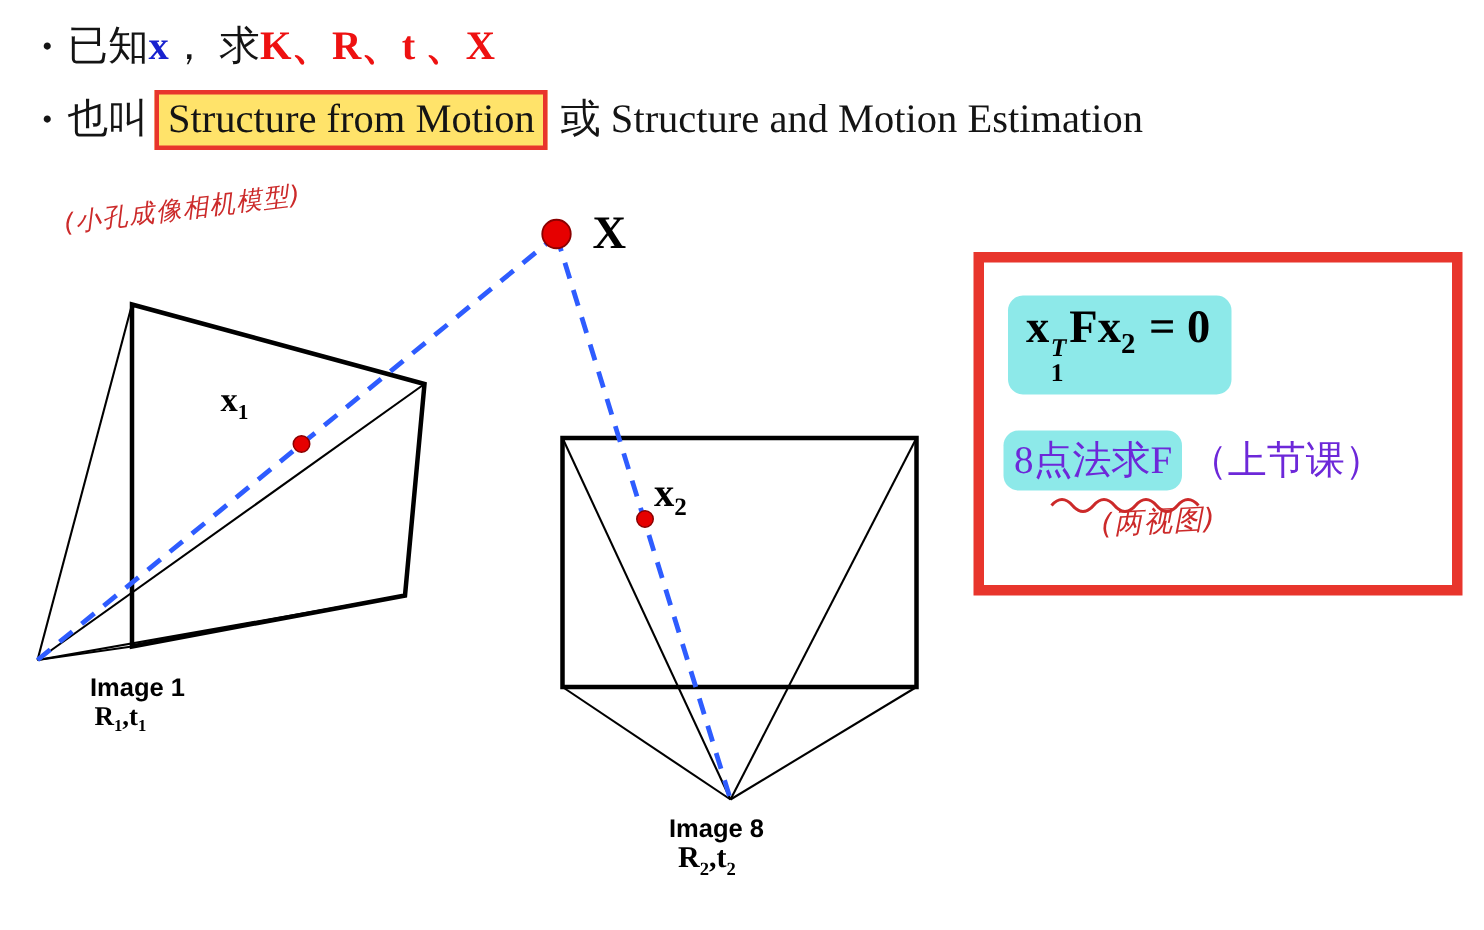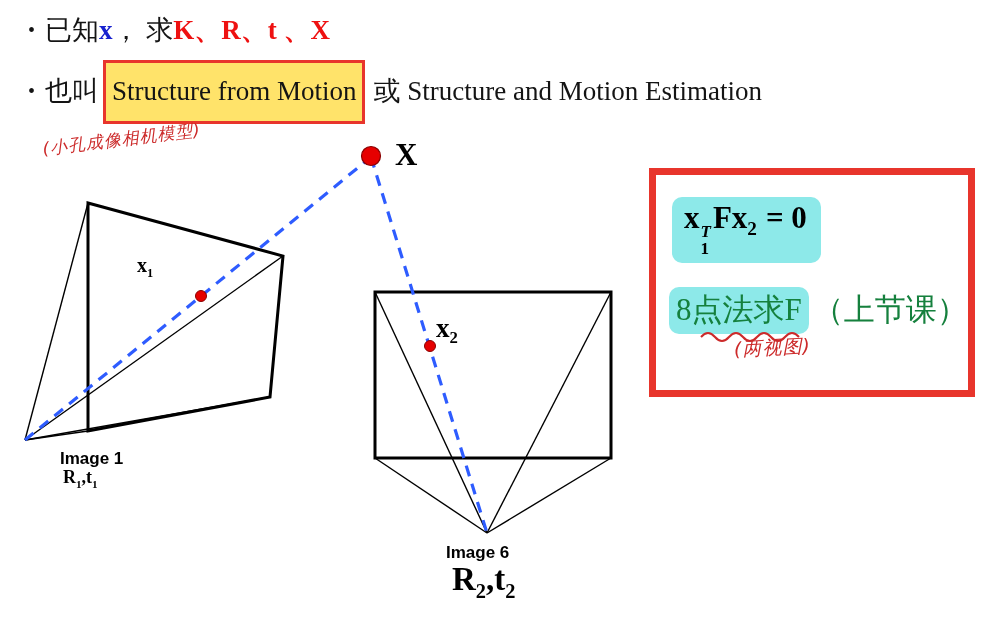--- a/index.html
+++ b/index.html
@@ -7,40 +7,40 @@
   .slide{position:relative;width:989px;height:620px;background:#ffffff;overflow:hidden;
          font-family:"Liberation Serif","DejaVu Serif",serif;color:#141414;}
   .abs{position:absolute;}
   .nowrap{white-space:nowrap;}
 
   
   .bullet-line{font-size:27px;}
   .marker{display:inline-block;margin-right:10px;font-size:20px;vertical-align:2px;}
   .blue{color:#1822cf;font-weight:bold;}
   .redtxt{color:#ee1111;font-weight:bold;}
-  .sfm{display:inline-block;border:3px solid #e8352c;background:#ffe36a;padding:12px 6px;margin:0 8px 0 4px;line-height:1.25;}
+  .sfm{display:inline-block;border:3px solid #e8352c;background:#ffe36a;padding:0 6px;margin:0 8px 0 4px;line-height:1.25;}
 
   
   .handnote{font-family:"DejaVu Sans",sans-serif;font-style:italic;color:#cc2a2a;letter-spacing:1px;}
 
   
   .lbl-serif{font-weight:bold;font-family:"Liberation Serif",serif;color:#000;}
   .lbl-sans{font-family:"Liberation Sans","DejaVu Sans",sans-serif;font-weight:bold;color:#000;}
   sub{font-size:0.62em;}
 
   
   .redbox{border:7px solid #e8352c;background:#ffffff;}
   .hl-cyan{background:#8de9e9;border-radius:10px;}
   .formula{font-size:31px;font-weight:bold;color:#000;}
   .formula .hl-cyan{padding:3px 14px 5px 12px;display:inline-block;}
   .supsub{display:inline-flex;flex-direction:column;align-items:flex-start;font-size:0.55em;line-height:1.05;vertical-align:-0.5em;margin:0 2px 0 1px;}
   .supsub .sup{font-style:italic;font-weight:bold;}
   .supsub .subb{font-weight:bold;}
   .eq{margin-left:9px;}
-  .eightpt-line{font-size:31px;color:#15803d;}
+  .eightpt-line{font-size:26px;color:#6d28d9;}
   .eightpt-line .hl-cyan{padding:2px 7px 3px 7px;display:inline-block;}
   .note-black{margin-left:4px;}
 </style>
 </head>
 <body>
 
 <div class="slide">
 
   <svg class="abs" style="left:0;top:0;" width="989" height="620" viewBox="0 0 989 620">
 
@@ -74,35 +74,35 @@
 
   <div class="abs bullet-line nowrap" style="left:28px;top:60px;">
     <span class="marker">•</span><span>也叫</span><span class="sfm">Structure from Motion</span><span>或</span>
     <span>Structure and Motion Estimation</span>
   </div>
 
   <div class="abs handnote nowrap" style="left:42px;top:128px;font-size:17px;transform:rotate(-7deg);">(小孔成像相机模型)</div>
 
   <div class="abs lbl-serif nowrap" style="left:395px;top:137px;font-size:31px;">X</div>
 
-  <div class="abs lbl-serif nowrap" style="left:137px;top:254px;font-size:20px;">
+  <div class="abs lbl-serif nowrap" style="left:147px;top:254px;font-size:23px;">
     <span>x</span><sub>1</sub>
   </div>
 
   <div class="abs lbl-serif nowrap" style="left:436px;top:313px;font-size:27px;">
     <span>x</span><sub>2</sub>
   </div>
 
   <div class="abs lbl-sans nowrap" style="left:60px;top:449px;font-size:17px;">Image 1</div>
   <div class="abs lbl-serif nowrap" style="left:63px;top:467px;font-size:18px;">
     <span>R</span><sub>1</sub><span>,</span><span>t</span><sub>1</sub>
   </div>
 
-  <div class="abs lbl-sans nowrap" style="left:446px;top:543px;font-size:17px;">Image 6</div>
-  <div class="abs lbl-serif nowrap" style="left:452px;top:561px;font-size:33px;">
+  <div class="abs lbl-sans nowrap" style="left:446px;top:543px;font-size:17px;">Image 8</div>
+  <div class="abs lbl-serif nowrap" style="left:452px;top:561px;font-size:20px;">
     <span>R</span><sub>2</sub><span>,</span><span>t</span><sub>2</sub>
   </div>
 
   <div class="abs redbox" style="left:649px;top:168px;width:312px;height:215px;">
 
     <div class="abs formula nowrap" style="left:16px;top:22px;">
       <span class="hl-cyan"><span>x</span><span class="supsub">
             <span class="sup">T</span>
             <span class="subb">1</span>
           </span><span>F</span><span>x</span><sub>2</sub><span class="eq">= 0</span></span>

